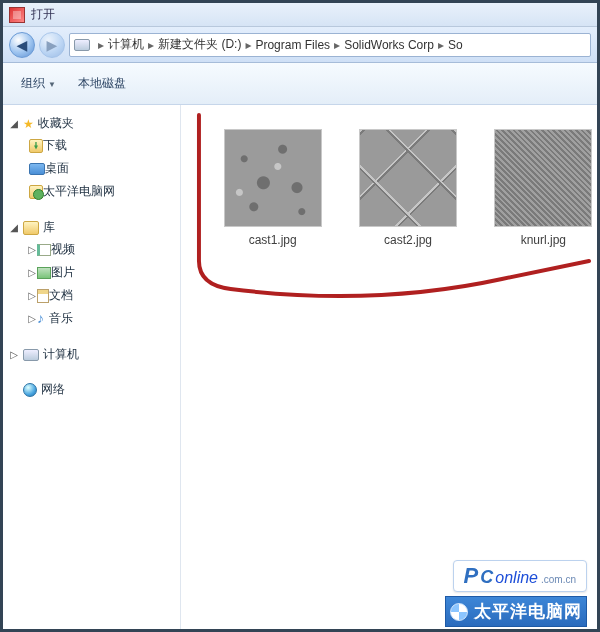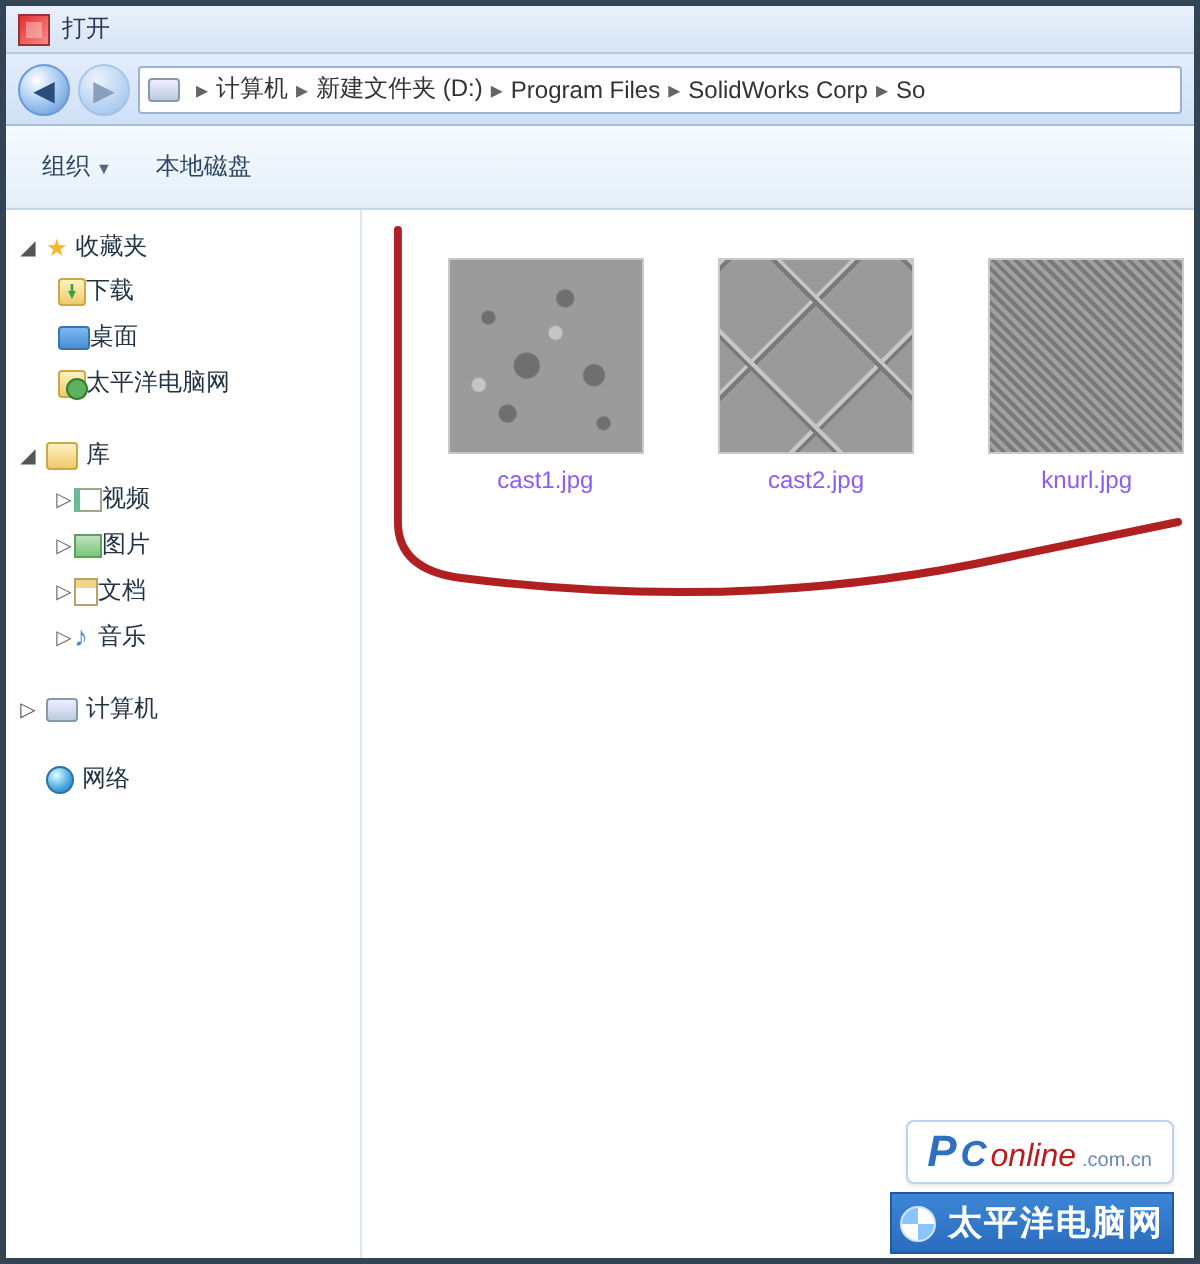--- a/index.html
+++ b/index.html
@@ -69,32 +69,32 @@
       radial-gradient(circle at 55% 38%, #c6c6c6 0 3px, transparent 4px),
       radial-gradient(circle at 15% 65%, #c6c6c6 0 3px, transparent 4px);}
   .thumb.cast2 { background:#9a9a9a; }
   .thumb.cast2:before{content:"";position:absolute;inset:-20px;background:
       repeating-linear-gradient(45deg, transparent 0 22px, #7b7b7b 22px 24px, #c6c6c6 24px 26px, transparent 26px 46px),
       repeating-linear-gradient(-45deg, transparent 0 22px, #7b7b7b 22px 24px, #c6c6c6 24px 26px, transparent 26px 46px);}
   .thumb.knurl { background:#8f8f8f; }
   .thumb.knurl:before{content:"";position:absolute;inset:0;background:
       repeating-linear-gradient(45deg,#7a7a7a 0 2px,#a0a0a0 2px 4px),
       repeating-linear-gradient(-45deg,#7a7a7a 0 2px,transparent 2px 4px);}
-  .fname { color:#8b5cf6; font-size:12px; }
+  .fname { color:#404040; font-size:12px; }
 
   
   .annot { position:absolute; left:14px; top:6px; right:6px; height:250px; pointer-events:none; }
   .annot svg { width:100%; height:100%; }
 
   
   .watermark { position:absolute; right:10px; bottom:14px; text-align:right; }
   .wm-top { background:#fff; border:1px solid #bcd2ee; border-radius:4px; padding:2px 10px; display:inline-flex; align-items:baseline; gap:2px; box-shadow:0 1px 2px rgba(0,0,0,.1);}
   .wm-top .p { font-weight:bold; font-size:22px; color:#2f6fc0; font-style:italic;}
   .wm-top .c { font-weight:bold; font-size:18px; color:#2f6fc0; font-style:italic;}
-  .wm-top .o { font-size:16px; color:#b91c1c; font-style:italic;}
+  .wm-top .o { font-size:16px; color:#1d4ed8; font-style:italic;}
   .wm-top .tld { font-size:10px; color:#6a88b4; margin-left:1px;}
   .wm-bot { margin-top:4px; background:linear-gradient(#3d86d7,#2a6bbd); color:#fff; font-weight:bold; font-size:17px; padding:3px 4px; border:1px solid #1e5aa6; display:inline-flex; align-items:center; gap:6px; letter-spacing:1px;}
   .wm-bot .logo { width:18px; height:18px; border-radius:50%; background: conic-gradient(#fff 0 25%, #8bc5ff 0 50%, #fff 0 75%, #8bc5ff 0); border:1px solid #cfe4fb;}
 </style>
 </head>
 <body>
 
 <div class="titlebar">
   <span class="app-icon"></span>
   <span class="title">打开</span>

